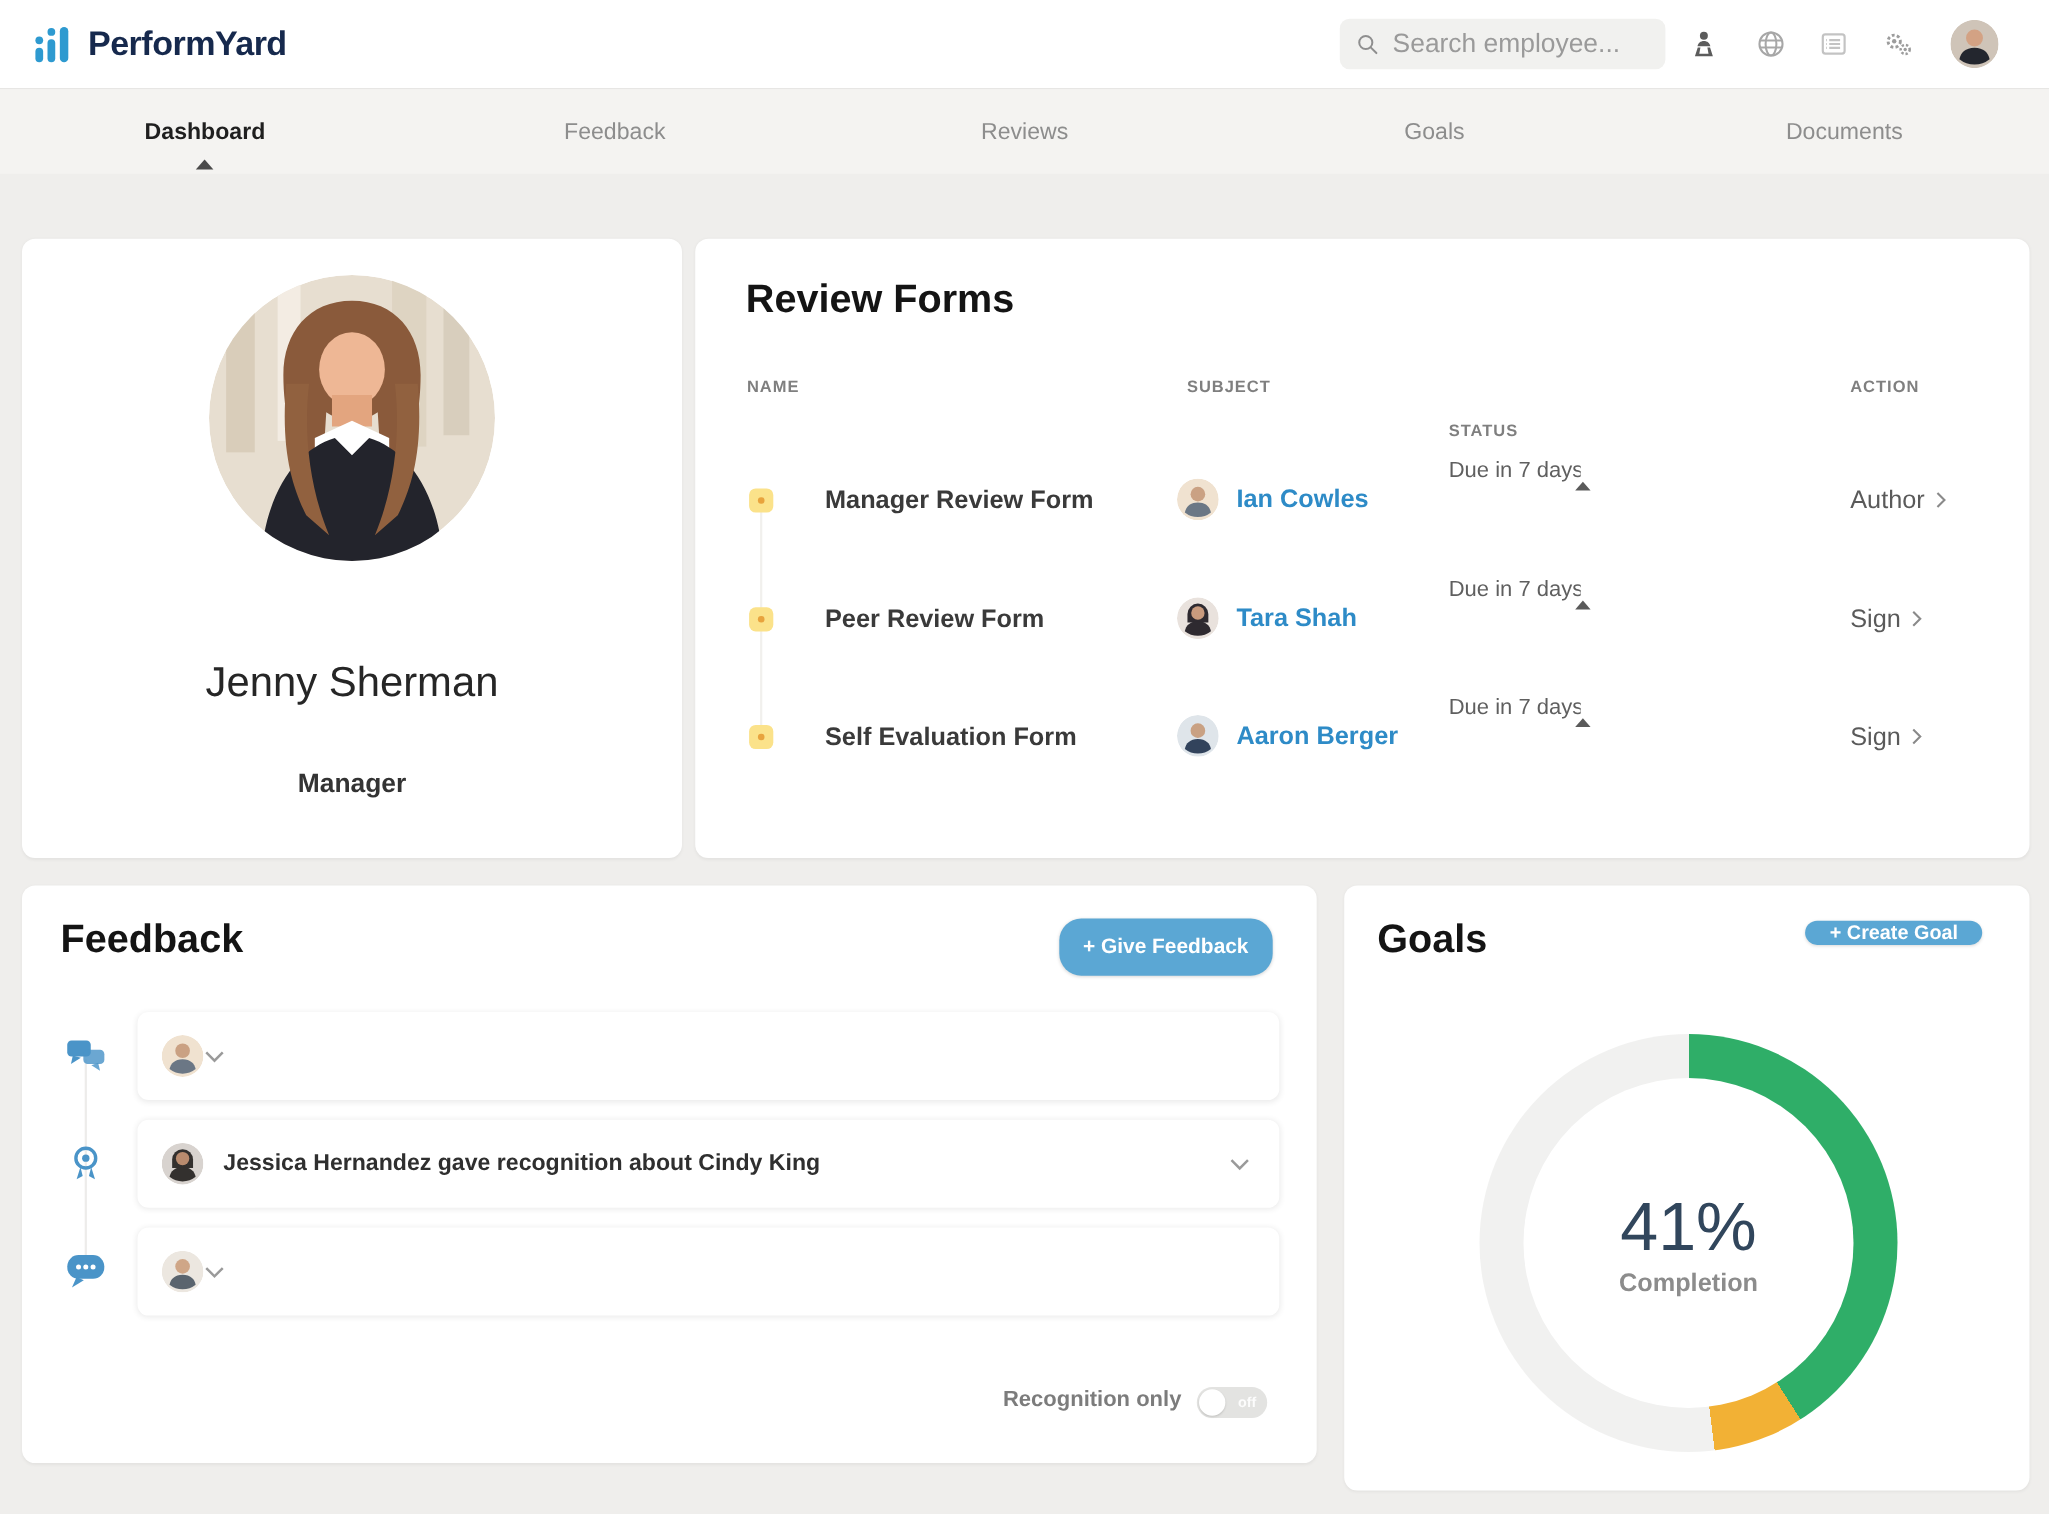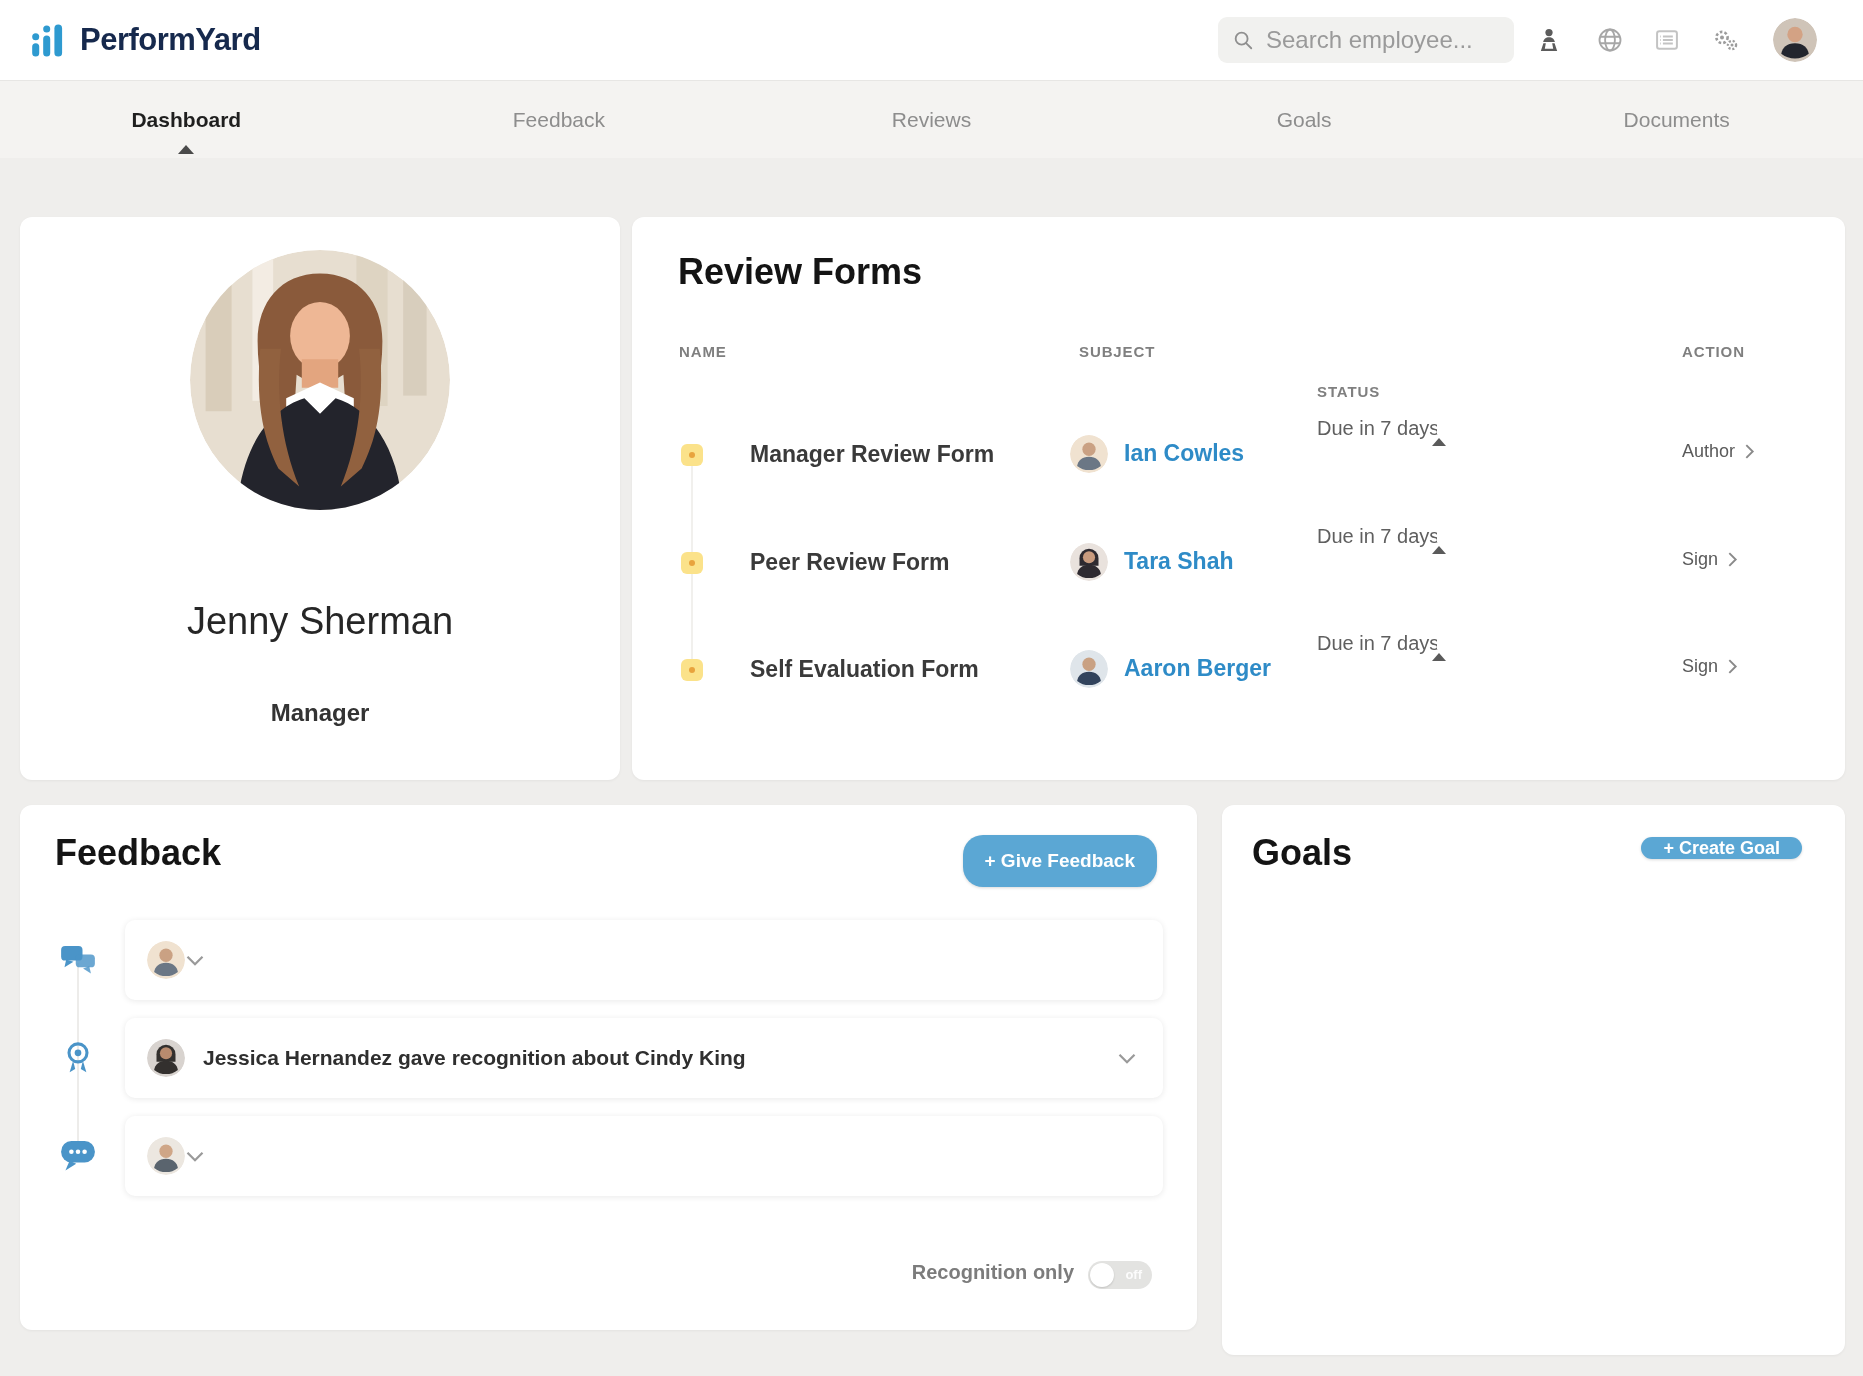--- a/index.html
+++ b/index.html
@@ -50,21 +50,21 @@
   .marker i{position:absolute;left:8px;top:8px;width:6px;height:6px;border-radius:50%;background:#e8a33d;}
   .form-name{position:absolute;left:118px;top:40px;font-size:23px;font-weight:bold;color:#3a3a3a;}
   .sm-avatar{position:absolute;left:438px;top:34px;width:38px;height:38px;border-radius:50%;overflow:hidden;}
   .subject-link{position:absolute;left:492px;top:39px;font-size:23px;font-weight:bold;color:#2e8bc7;cursor:pointer;}
   .status-cell{position:absolute;left:685px;top:16px;width:255px;}
   .due-label{font-size:20px;color:#5f5f5f;}
   .bar{position:relative;margin-top:10px;width:255px;height:13px;background:#dbe9f5;border-radius:7px;}
   .bar::after{content:"";position:absolute;left:50%;top:0;width:4px;height:13px;background:#fff;transform:translateX(-50%);}
   .bar-fill{position:absolute;left:0;top:0;height:13px;background:#4e93c6;border-radius:7px;width:0;}
   .bar-marker{position:absolute;top:17px;left:0;transform:translateX(-50%);width:0;height:0;border-left:7px solid transparent;border-right:7px solid transparent;border-bottom:8px solid #5a5a5a;}
-  .action-cell{position:absolute;left:1050px;top:40px;display:flex;align-items:center;gap:9px;color:#5a5a5a;font-size:18px;cursor:pointer;}
+  .action-cell{position:absolute;left:1050px;top:40px;display:flex;align-items:center;gap:9px;color:#5a5a5a;font-size:23px;cursor:pointer;}
   .action-cell svg{width:11px;height:17px;color:#8a8a8a;}
   
   .feedback-card{left:20px;top:805px;width:1177px;height:525px;}
   .feedback-card .card-title{left:35px;top:27px;}
   .fb-btn{right:40px;top:30px;}
   .fb-line{position:absolute;left:57px;top:158px;width:2px;height:192px;background:#edecea;}
   .fb-icon{position:absolute;left:40px;width:36px;height:36px;color:#4a94c8;}
   .fb-icon svg{width:100%;height:100%;}
   .fb-icon.i0{top:137px;}.fb-icon.i1{top:235px;}.fb-icon.i2{top:333px;}
   .fb-item{position:absolute;left:105px;width:1038px;height:80px;background:#fff;border-radius:10px;box-shadow:0 1px 6px rgba(0,0,0,.09);display:flex;align-items:center;padding:0 26px 0 22px;box-sizing:border-box;cursor:pointer;}
@@ -346,13 +346,19 @@
     <span class="toggle">
       <span class="knob"></span>
       <span class="state">off</span>
     </span>
   </div>
 </div>
 
 <div class="card goals-card">
   <div class="card-title">Goals</div>
   <button class="pill-btn goal-btn">+ Create Goal</button>
+  <div class="donut" style="background: conic-gradient(rgb(47, 174, 104) 0%, rgb(47, 174, 104) 41%, rgb(242, 177, 53) 41%, rgb(242, 177, 53) 48%, rgb(241, 241, 240) 48%, rgb(241, 241, 240) 100%);">
+    <div class="donut-hole">
+      <span class="donut-value">41%</span>
+      <span class="donut-label">Completion</span>
+    </div>
+  </div>
 </div>
 
 </body></html>

